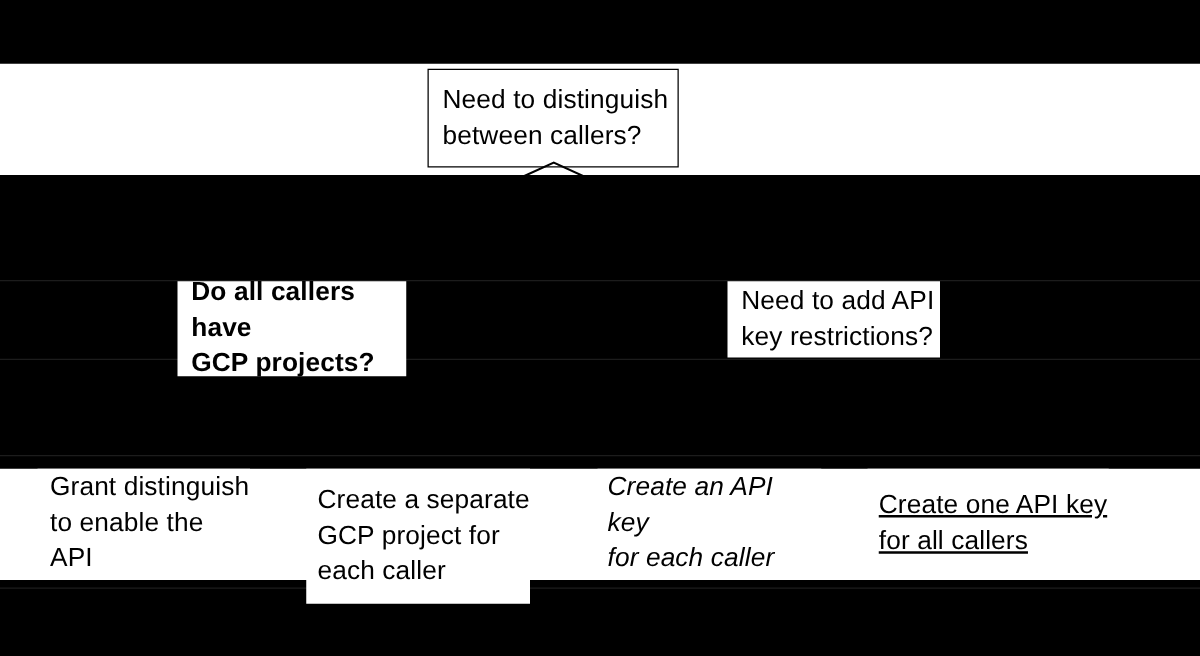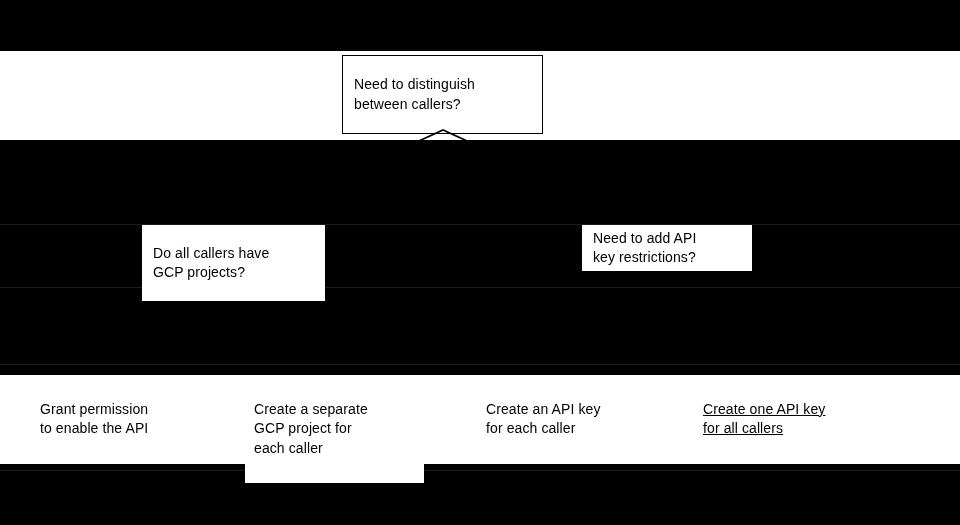--- a/index.html
+++ b/index.html
@@ -41,21 +41,21 @@
   #hairline-d { top: 470px; }
 
   
   .node {
     position: absolute;
     box-sizing: border-box;
     background: #ffffff;
     color: #000000;
     display: flex;
     align-items: center;
-    font-size: 14px;
+    font-size: 21px;
     line-height: 1.38;
     letter-spacing: 0.1px;
     white-space: pre-line;
     padding: 0 0 0 11px;
   }
   .node.bordered {
     border: 1px solid #000000;
   }
 
   
@@ -66,26 +66,27 @@
     height: 79px;
     padding-left: 11px;
   }
 
   
   #node-gcp-projects {
     left: 142px;
     top: 225px;
     width: 183px;
     height: 76px;
+    font-weight: bold;
   }
   #node-key-restrictions {
     left: 582px;
     top: 225px;
     width: 170px;
-    height: 46px;
+    height: 61px;
   }
 
   
   #node-grant-permission {
     left: 30px;
     top: 375px;
     width: 170px;
     height: 88px;
     padding-left: 10px;
   }
@@ -95,20 +96,21 @@
     width: 179px;
     height: 108px;
     padding-left: 9px;
   }
   #node-key-each-caller {
     left: 478px;
     top: 375px;
     width: 179px;
     height: 88px;
     padding-left: 8px;
+    font-style: italic;
   }
   #node-key-all-callers {
     left: 694px;
     top: 375px;
     width: 193px;
     height: 88px;
     padding-left: 9px;
     text-decoration: underline;
   }
 
@@ -142,21 +144,21 @@
       <polyline points="0,13 24,2 48,13" fill="none" stroke="#000000" stroke-width="1.6"></polyline>
     </svg>
   </div>
 
   <div class="node" id="node-gcp-projects">Do all callers have
 GCP projects?</div>
 
   <div class="node" id="node-key-restrictions">Need to add API
 key restrictions?</div>
 
-  <div class="node" id="node-grant-permission">Grant permission
+  <div class="node" id="node-grant-permission">Grant distinguish
 to enable the API</div>
 
   <div class="node" id="node-separate-project">Create a separate
 GCP project for
 each caller</div>
 
   <div class="node" id="node-key-each-caller">Create an API key
 for each caller</div>
 
   <div class="node" id="node-key-all-callers">Create one API key

